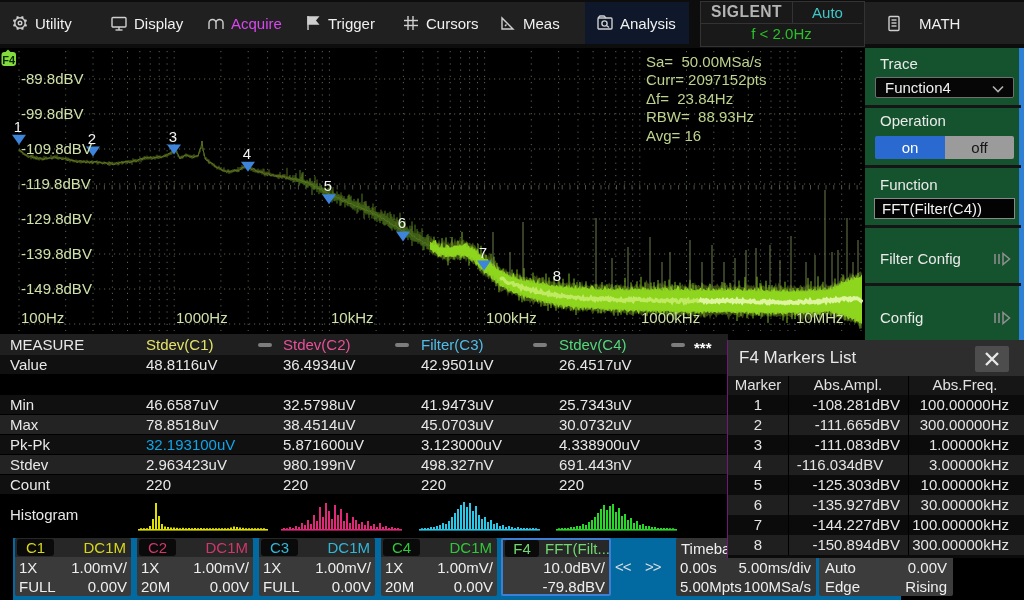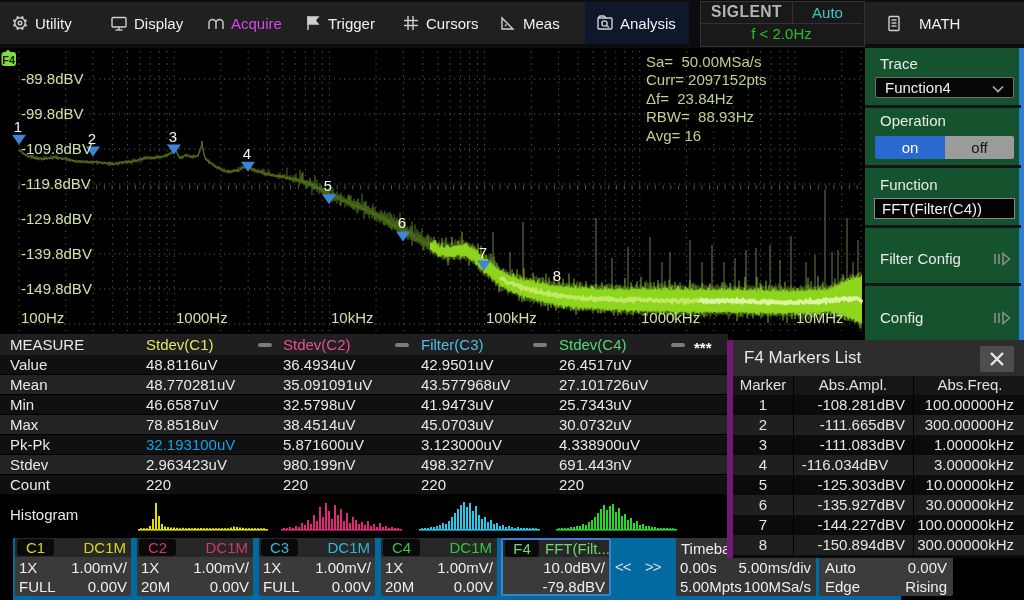--- a/index.html
+++ b/index.html
@@ -212,27 +212,20 @@
         <span style="position:absolute;left:559px;top:2px;color:#52d87a">Stdev(C4)</span>
         <span style="position:absolute;left:671px;top:9px;width:14px;height:4px;border-radius:2px;background:#7d7d7d"></span>
         <span style="position:absolute;left:694px;top:5px;color:#fff;font-weight:bold">***</span>
       </div>
       <div style="position:absolute;left:0;top:23px;width:728px;height:19px;background:#101010">
         <span style="position:absolute;left:10px;top:1px;color:#e8e8e8">Value</span>
         <span style="position:absolute;left:146px;top:1px;color:#e8e8e8">48.8116uV</span>
         <span style="position:absolute;left:283px;top:1px;color:#e8e8e8">36.4934uV</span>
         <span style="position:absolute;left:421px;top:1px;color:#e8e8e8">42.9501uV</span>
         <span style="position:absolute;left:559px;top:1px;color:#e8e8e8">26.4517uV</span>
-      </div>
-      <div style="position:absolute;left:0;top:43px;width:728px;height:19px;background:#232323">
-        <span style="position:absolute;left:10px;top:1px;color:#e8e8e8">Mean</span>
-        <span style="position:absolute;left:146px;top:1px;color:#e8e8e8">48.770281uV</span>
-        <span style="position:absolute;left:283px;top:1px;color:#e8e8e8">35.091091uV</span>
-        <span style="position:absolute;left:421px;top:1px;color:#e8e8e8">43.577968uV</span>
-        <span style="position:absolute;left:559px;top:1px;color:#e8e8e8">27.101726uV</span>
       </div>
       <div style="position:absolute;left:0;top:63px;width:728px;height:19px;background:#101010">
         <span style="position:absolute;left:10px;top:1px;color:#e8e8e8">Min</span>
         <span style="position:absolute;left:146px;top:1px;color:#e8e8e8">46.6587uV</span>
         <span style="position:absolute;left:283px;top:1px;color:#e8e8e8">32.5798uV</span>
         <span style="position:absolute;left:421px;top:1px;color:#e8e8e8">41.9473uV</span>
         <span style="position:absolute;left:559px;top:1px;color:#e8e8e8">25.7343uV</span>
       </div>
       <div style="position:absolute;left:0;top:83px;width:728px;height:19px;background:#232323">
         <span style="position:absolute;left:10px;top:1px;color:#e8e8e8">Max</span>
@@ -482,21 +475,21 @@
 <span style="position:absolute;left:4px;top:40px;color:#eee">5.00Mpts</span>
         <span style="position:absolute;right:5px;top:40px;color:#eee">100MSa/s</span>
 </div>
       <div style="position:absolute;left:806px;top:0;width:134px;height:58px;background:#3c3c3c;border-radius:2px">
 <span style="position:absolute;left:6px;top:21px;color:#eee">Auto</span>
         <span style="position:absolute;right:6px;top:21px;color:#eee">0.00V</span>
 <span style="position:absolute;left:6px;top:40px;color:#eee">Edge</span>
         <span style="position:absolute;right:6px;top:40px;color:#eee">Rising</span>
 </div>
     </div>
-<div style="position:absolute;left:727px;top:340px;width:297px;height:218px;background:#0b0b0b;border-left:6px solid #701a75;box-sizing:border-box">
+<div style="position:absolute;left:727px;top:340px;width:297px;height:218px;background:#0b0b0b;border-left:1px solid #701a75;box-sizing:border-box">
       <div style="position:absolute;left:0;top:0;width:297px;height:36px;background:#2d2d2d">
         <span style="position:absolute;left:11px;top:8px;font-size:17px;color:#e8e8e8">F4 Markers List</span>
         <div style="position:absolute;left:247px;top:6px;width:34px;height:26px;background:#4d4d4d;border-radius:2px"><svg width="34" height="26" viewBox="0 0 34 26" stroke="#e8e8e8" stroke-width="2.4">
             <path d="M11 7l12 12M23 7L11 19"></path>
           </svg></div>
       </div>
       <div style="position:absolute;left:0;top:36px;width:297px;height:19px;background:#161616">
         <span style="position:absolute;left:0;top:0;width:60px;text-align:center;color:#e0e0e0">Marker</span>
         <span style="position:absolute;left:60px;top:0;width:120px;text-align:center;color:#e0e0e0">Abs.Ampl.</span>
         <span style="position:absolute;left:180px;top:0;width:114px;text-align:center;color:#e0e0e0">Abs.Freq.</span>

